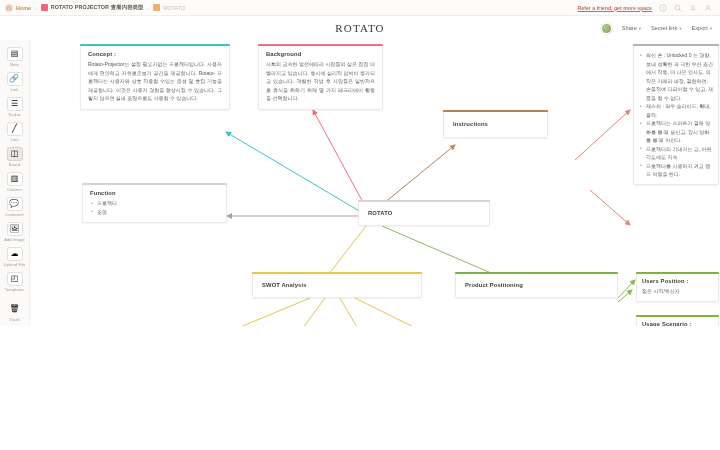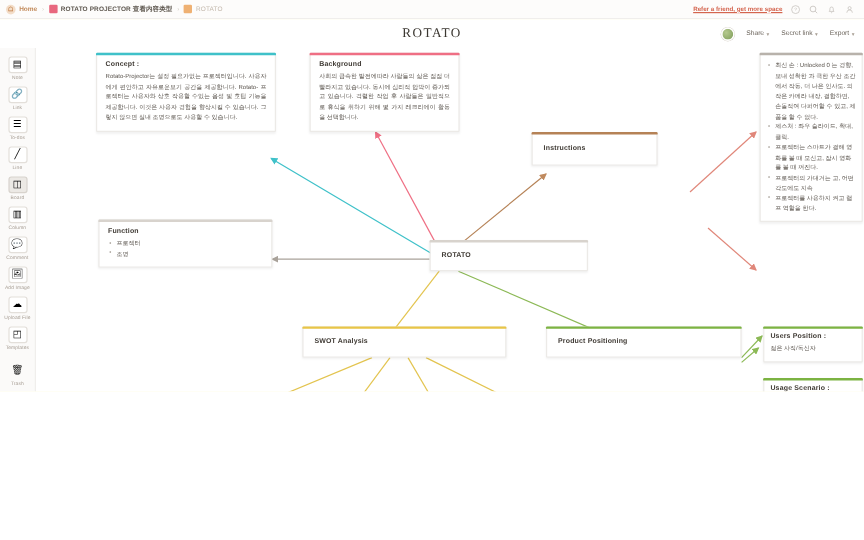--- a/index.html
+++ b/index.html
@@ -2,21 +2,21 @@
 <html><head>
 <meta charset="utf-8">
 <style>
   * { box-sizing: border-box; margin: 0; padding: 0; }
   html, body {
     width: 720px; height: 450px;
     overflow: hidden;
     font-family: "Liberation Sans", sans-serif;
     background: #ffffff;
   }
-  #app { position: relative; width: 720px; height: 326px; background:#fef9c3; }
+  #app { position: relative; width: 720px; height: 326px; background:#4c1d95; }
 
   
   .topbar {
     position:absolute; top:0; left:0; width:720px; height:16px;
     background:#fdfcfb; border-bottom:1px solid #f0eeec;
     display:flex; align-items:center; padding:0 5px;
     font-size:5.4px; color:#8a8279;
   }
   .bc-home { display:flex; align-items:center; gap:3px; color:#c28a5a; font-weight:bold; }
   .home-glyph {

